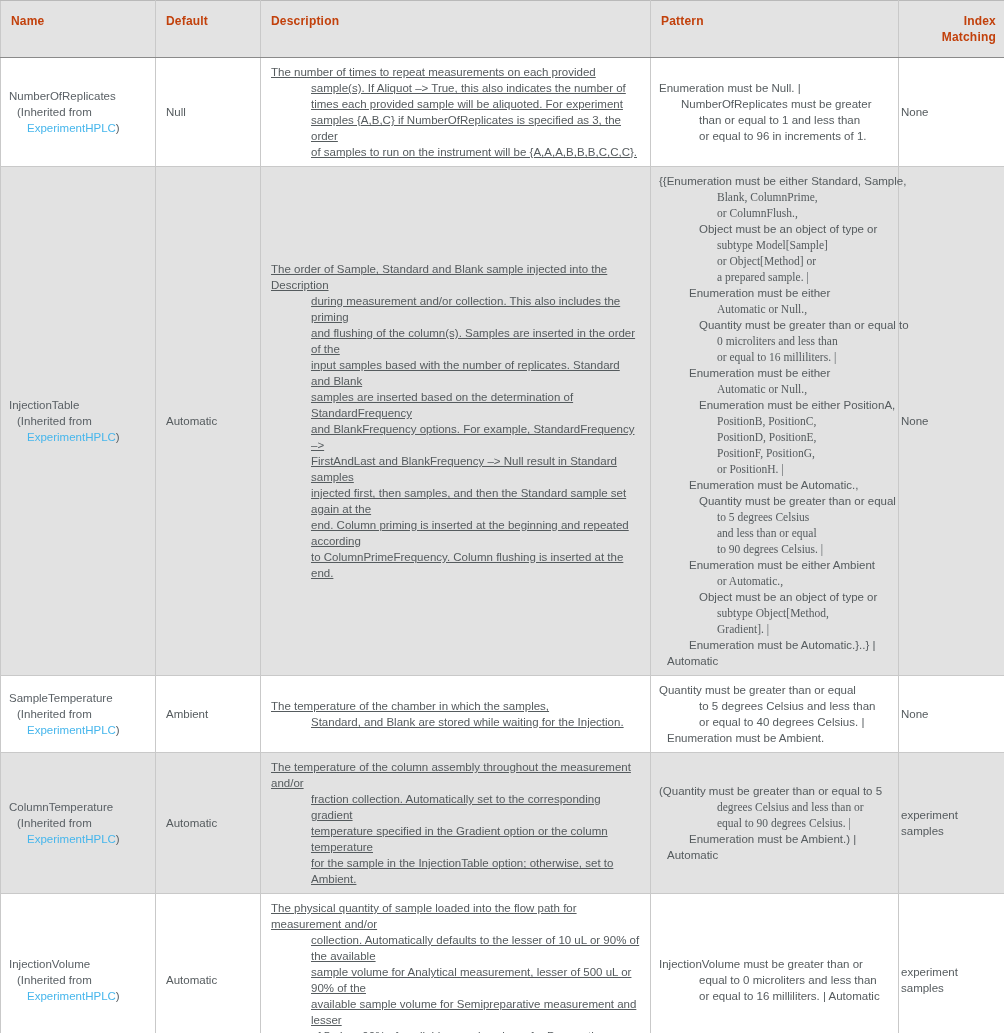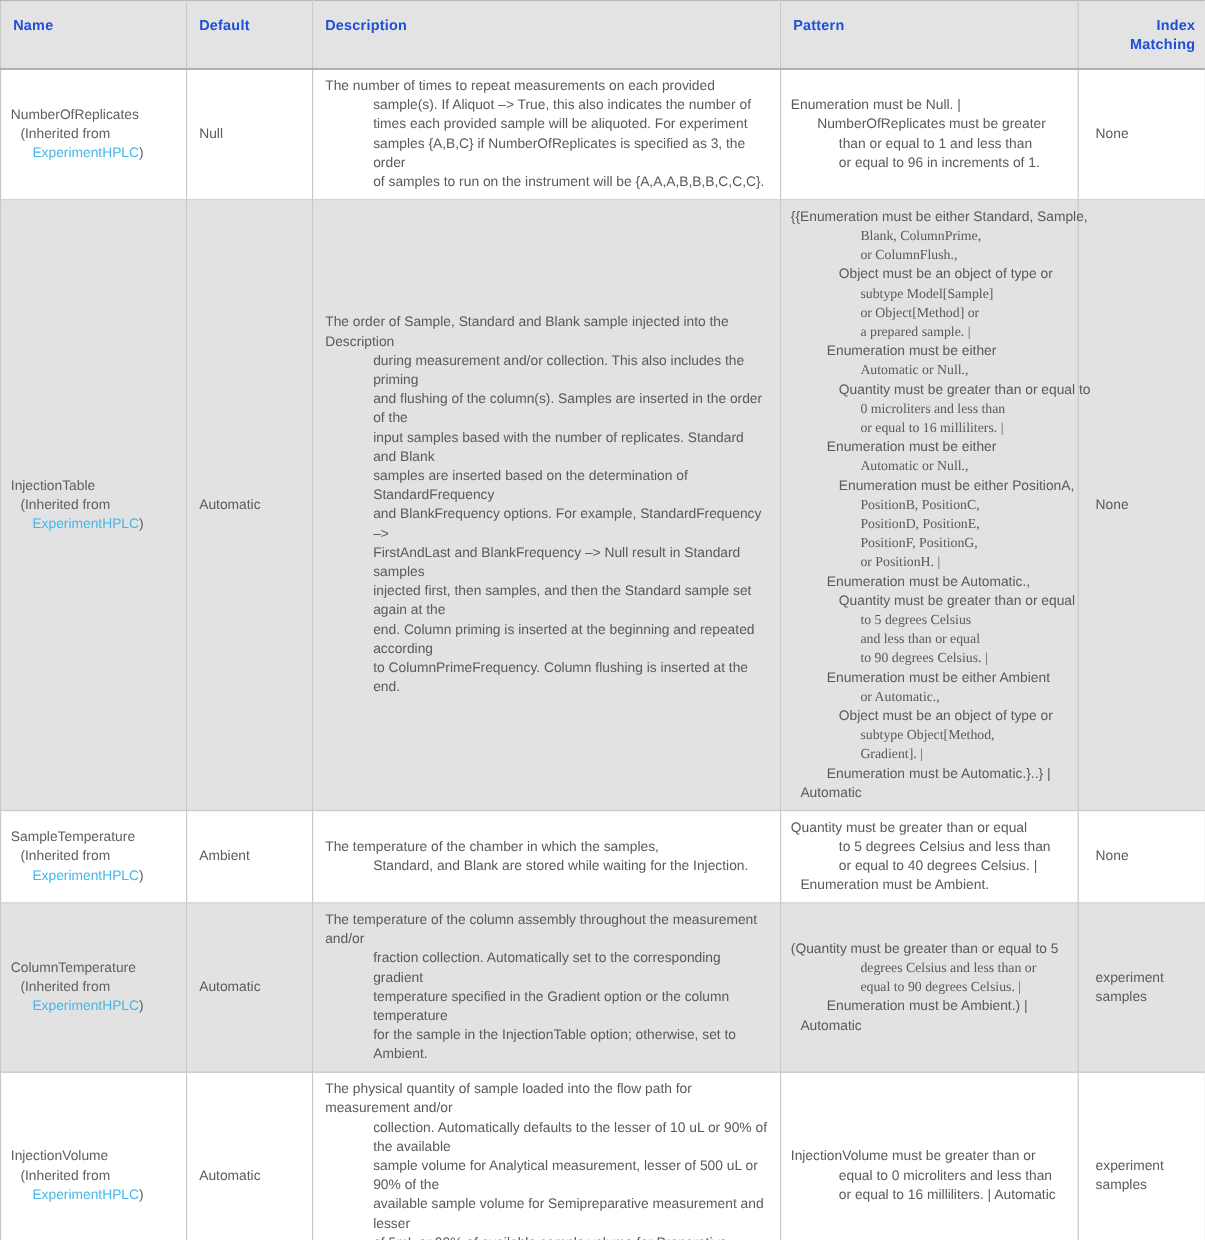--- a/index.html
+++ b/index.html
@@ -26,21 +26,21 @@
   table.opt-table col.c-pattern  { width: 248px; }
   table.opt-table col.c-index    { width: 106px; }
 
   thead th {
     background: #e3e3e3;
     border: 1px solid #c9c9c9;
     border-bottom: 1px solid #8a8a8a;
     border-top: 1px solid #b9b9b9;
     font-weight: bold;
     font-size: 12px;
-    color: #1d4ed8;
+    color: #c2410c;
     text-align: left;
     vertical-align: top;
     padding: 12px 10px 12px 10px;
     height: 24px;
     letter-spacing: 0.2px;
     margin-top: 48px;
   }
   thead th.th-index {
     padding-right: 8px;
   }
@@ -51,23 +51,23 @@
     border: 1px solid #c9c9c9;
     vertical-align: middle;
     padding: 6px 10px;
     background: #ffffff;
   }
   tbody tr.alt td { background: #e2e2e2; }
   tbody tr.alt td.cell-index { background: #e2e2e2; }
 
   td.cell-name   { vertical-align: middle; padding-left: 8px; }
   td.cell-default{ vertical-align: middle; padding-left: 10px; }
-  td.cell-desc   { vertical-align: middle; padding-left: 10px; padding-right: 8px;}
+  td.cell-desc   { vertical-align: middle; padding-left: 10px; padding-right: 8px; text-decoration: underline;}
   td.cell-pattern{ vertical-align: middle; padding-left: 8px; padding-right: 6px;}
-  td.cell-index  { vertical-align: middle; padding-left: 14px; }
+  td.cell-index  { vertical-align: middle; padding-left: 2px; }
 
   .name-main { display:block; color:#5a6065; }
   .name-sub  { display:block; padding-left: 8px; color:#5a6065; }
   .name-sub2 { display:block; padding-left: 18px; color:#5a6065; }
   .link-hplc { color: #46b6ec; }
   .paren { color:#5a6065; }
 
   .wrap-lines .ln { display:block; }
   .wrap-lines .ln.i0  { margin-left: 0px; }
   .wrap-lines .ln.i1  { margin-left: 40px; }

